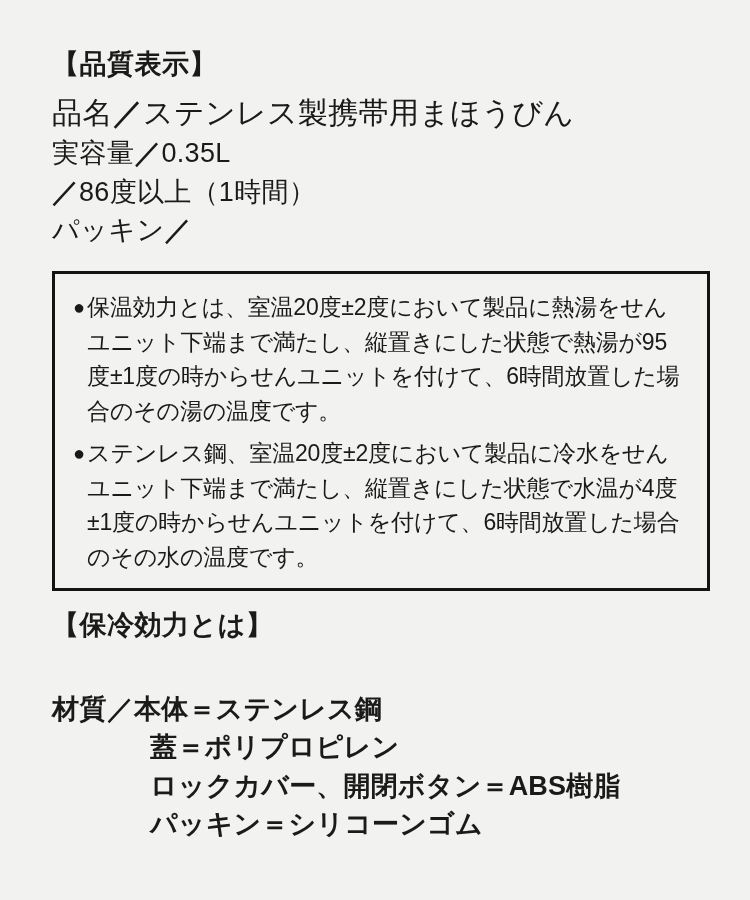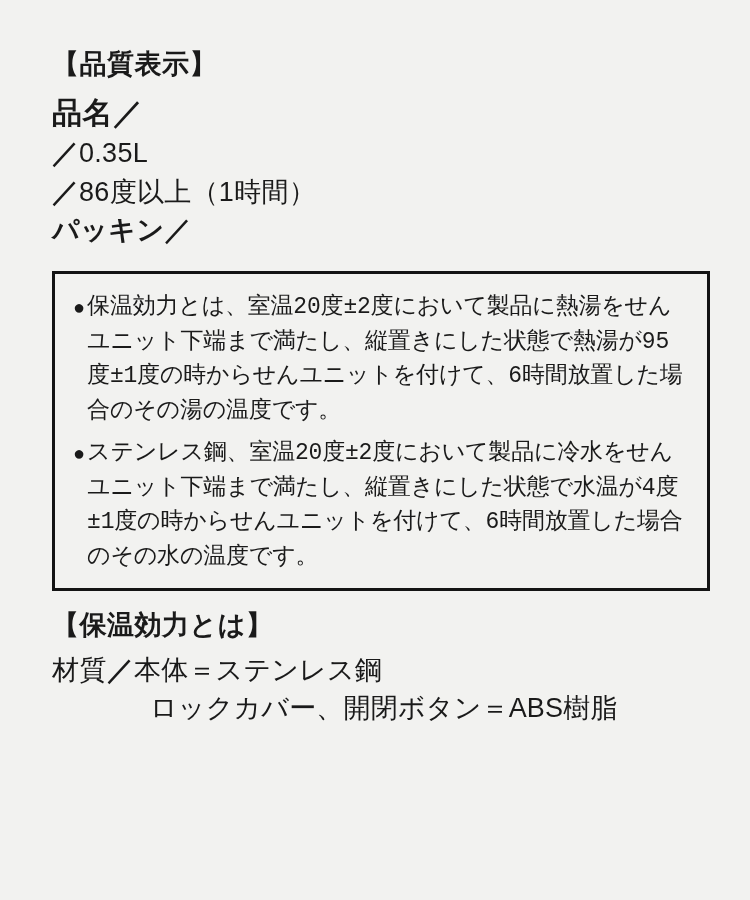--- a/index.html
+++ b/index.html
@@ -36,21 +36,21 @@
     list-style: none;
   }
   .spec-row {
     display: flex;
     align-items: baseline;
     font-size: 27px;
     line-height: 1.42;
     white-space: pre;
   }
   .spec-row .spec-label {
-    font-weight: 700;
+    font-weight: 400;
     letter-spacing: 0.5px;
   }
   .spec-row .spec-sep {
     font-weight: 700;
   }
   .spec-row .spec-value {
     font-weight: 400;
     letter-spacing: 0.3px;
   }
   .spec-row.continuation {
@@ -82,65 +82,67 @@
   }
   .note-bullet {
     flex: 0 0 auto;
     font-size: 20px;
     line-height: 1.72;
     margin-right: 2px;
   }
   .note-text {
     flex: 1 1 auto;
     letter-spacing: -0.2px;
-    font-family: Liberation Mono, monospace;
   }
   .materials {
     margin-top: 18px;
   }
   .materials .section-heading {
     margin-bottom: 8px;
   }
   .mat-row {
     display: flex;
     align-items: baseline;
     font-size: 27px;
     line-height: 1.42;
     white-space: pre;
   }
   .mat-row .mat-label {
-    font-weight: 400;
+    font-weight: 700;
     letter-spacing: 0.5px;
+    margin-top: 39px;
   }
   .mat-row .mat-sep {
     font-weight: 700;
   }
   .mat-row .mat-value {
-    font-weight: 400;
+    font-weight: 700;
     letter-spacing: 0.2px;
   }
   .mat-row.continuation {
     padding-left: 98px;
   }
 </style>
 </head>
 <body>
 
 <div class="label-sheet">
 
   <div class="quality-section">
     <div class="section-heading">【品質表示】</div>
     <div class="spec-list">
 
       <div class="spec-row big-name">
         <span class="spec-label">品名</span>
         <span class="spec-sep">／</span>
+        <span class="spec-value">ステンレス製携帯用まほうびん</span>
       </div>
 
       <div class="spec-row">
+        <span class="spec-label">実容量</span>
         <span class="spec-sep">／</span>
         <span class="spec-value">0.35L</span>
       </div>
 
       <div class="spec-row">
         <span class="spec-sep">／</span>
         <span class="spec-value">86度以上（1時間）</span>
       </div>
 
 
@@ -160,29 +162,35 @@
     </div>
 
     <div class="note-item">
       <span class="note-bullet">●</span>
       <span class="note-text">ステンレス鋼、室温20度±2度において製品に冷水をせんユニット下端まで満たし、縦置きにした状態で水温が4度±1度の時からせんユニットを付けて、6時間放置した場合のその水の温度です。</span>
     </div>
 
   </div>
 
   <div class="materials">
-    <div class="section-heading">【保温効力とは】</div>
+    <div class="section-heading">【保冷効力とは】</div>
 
     <div class="mat-row">
       <span class="mat-label">材質</span>
       <span class="mat-sep">／</span>
       <span class="mat-value">本体＝ステンレス鋼</span>
     </div>
 
+    <div class="mat-row continuation">
+      <span class="mat-value">蓋＝ポリプロピレン</span>
+    </div>
 
     <div class="mat-row continuation">
       <span class="mat-value">ロックカバー、開閉ボタン＝ABS樹脂</span>
     </div>
 
+    <div class="mat-row continuation">
+      <span class="mat-value">パッキン＝シリコーンゴム</span>
+    </div>
 
   </div>
 
 </div>
 
 </body></html>

